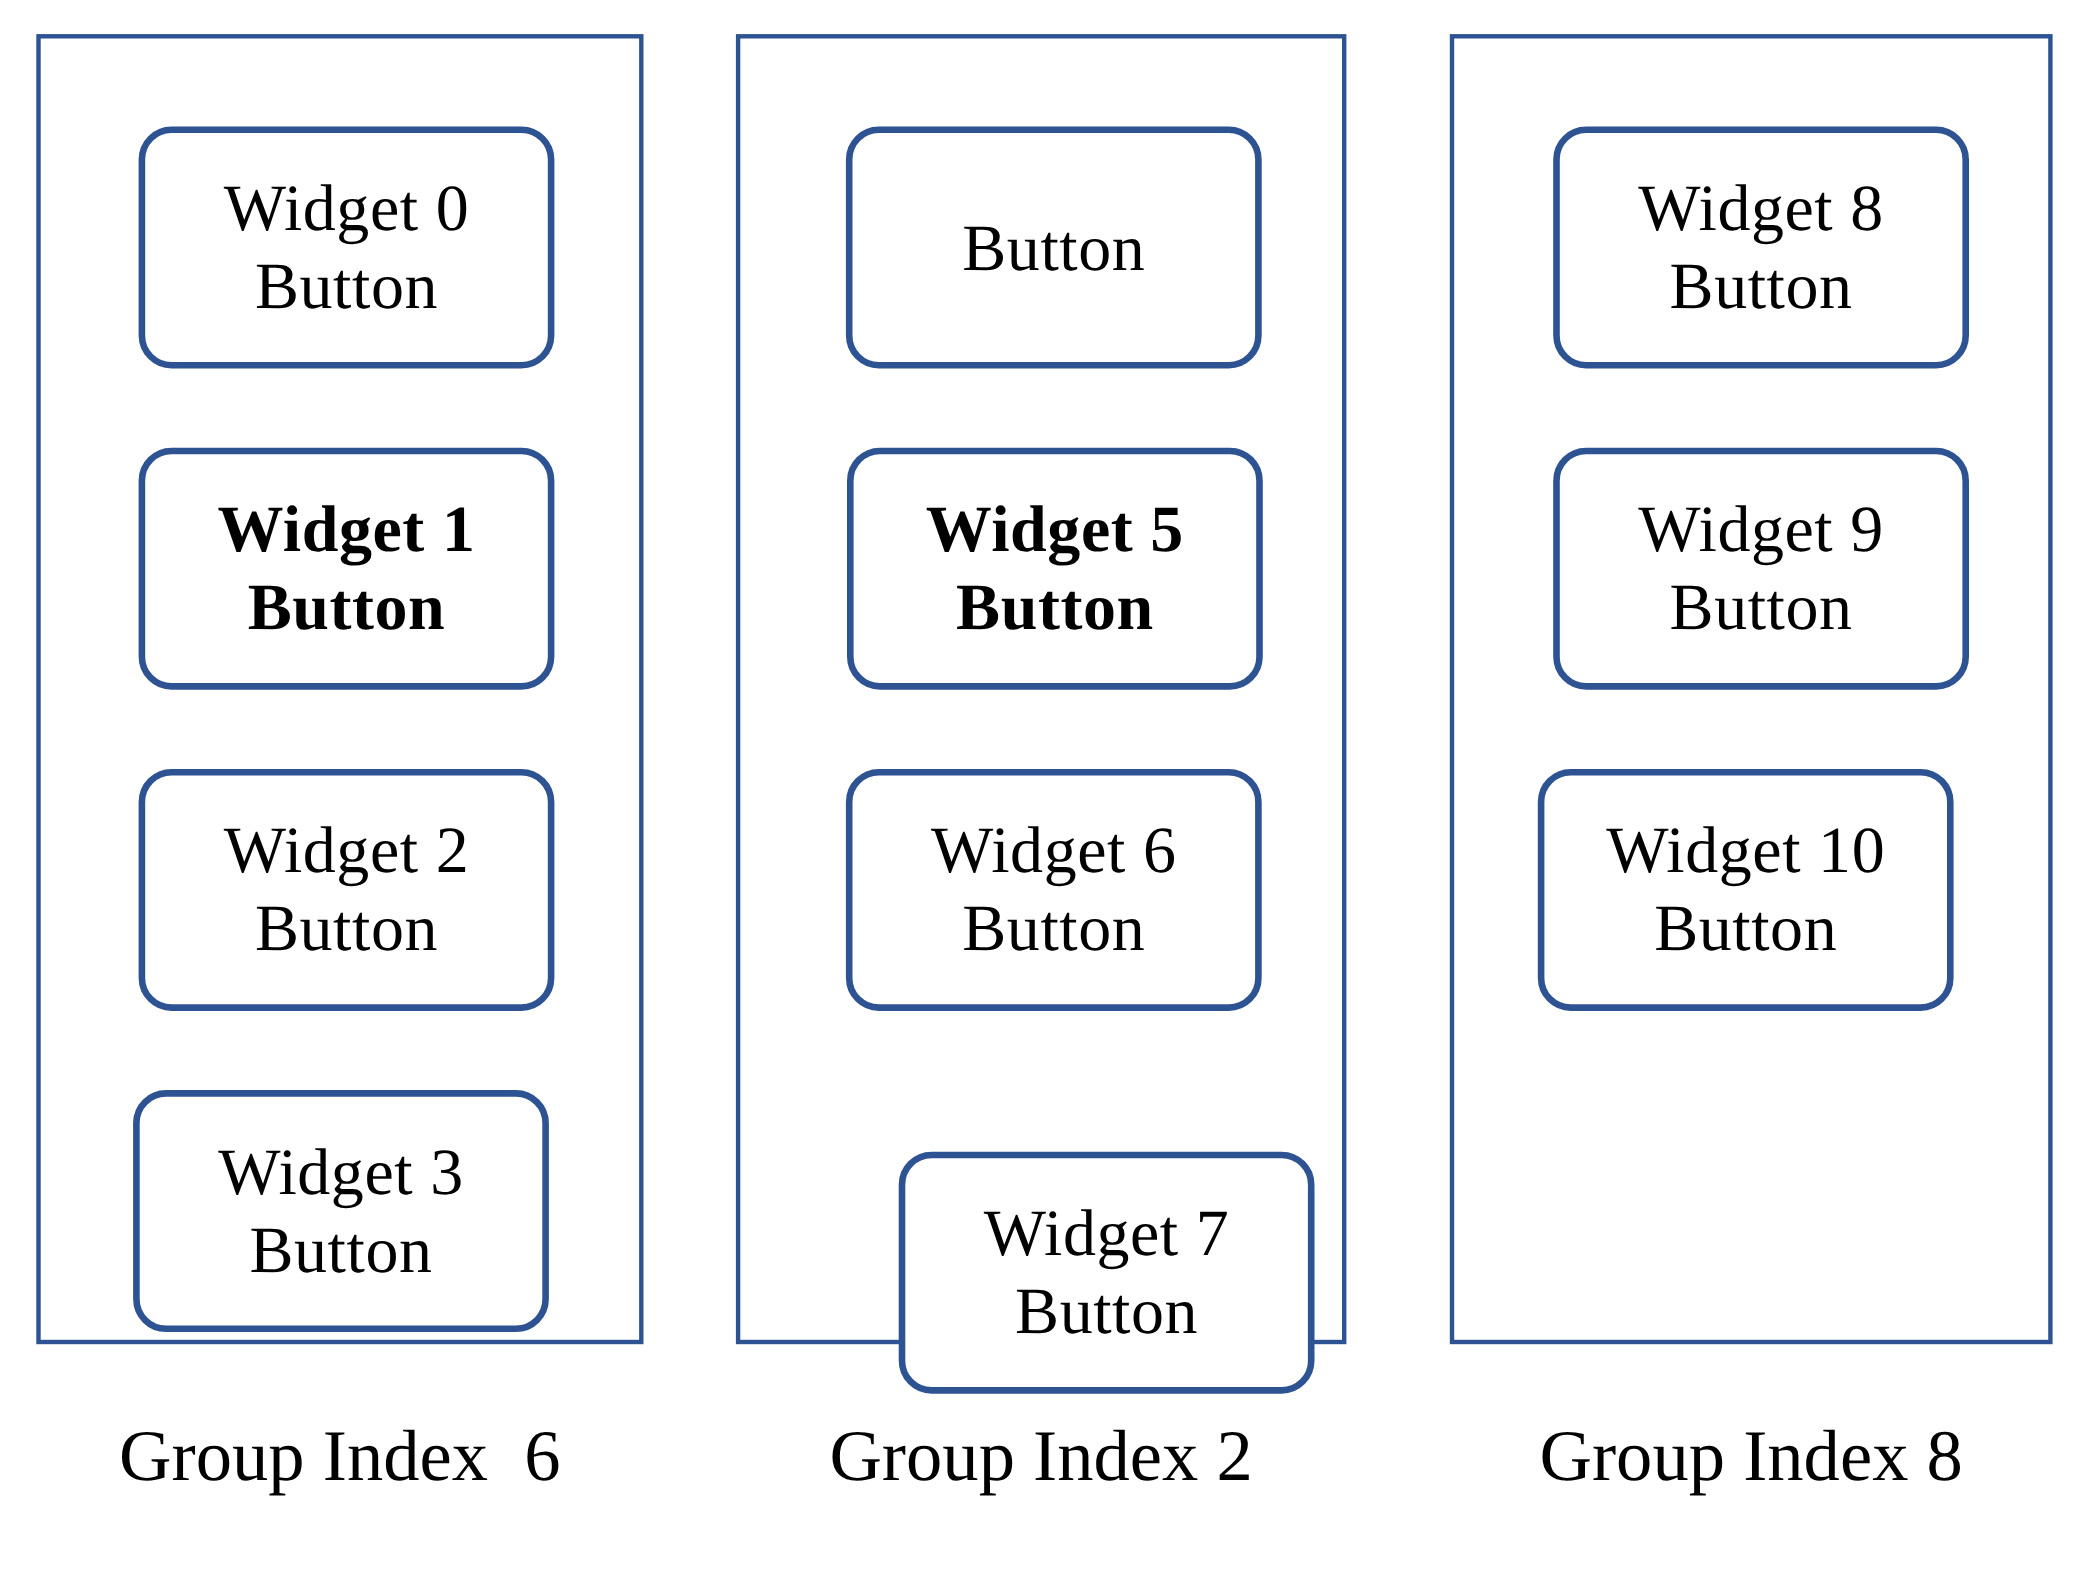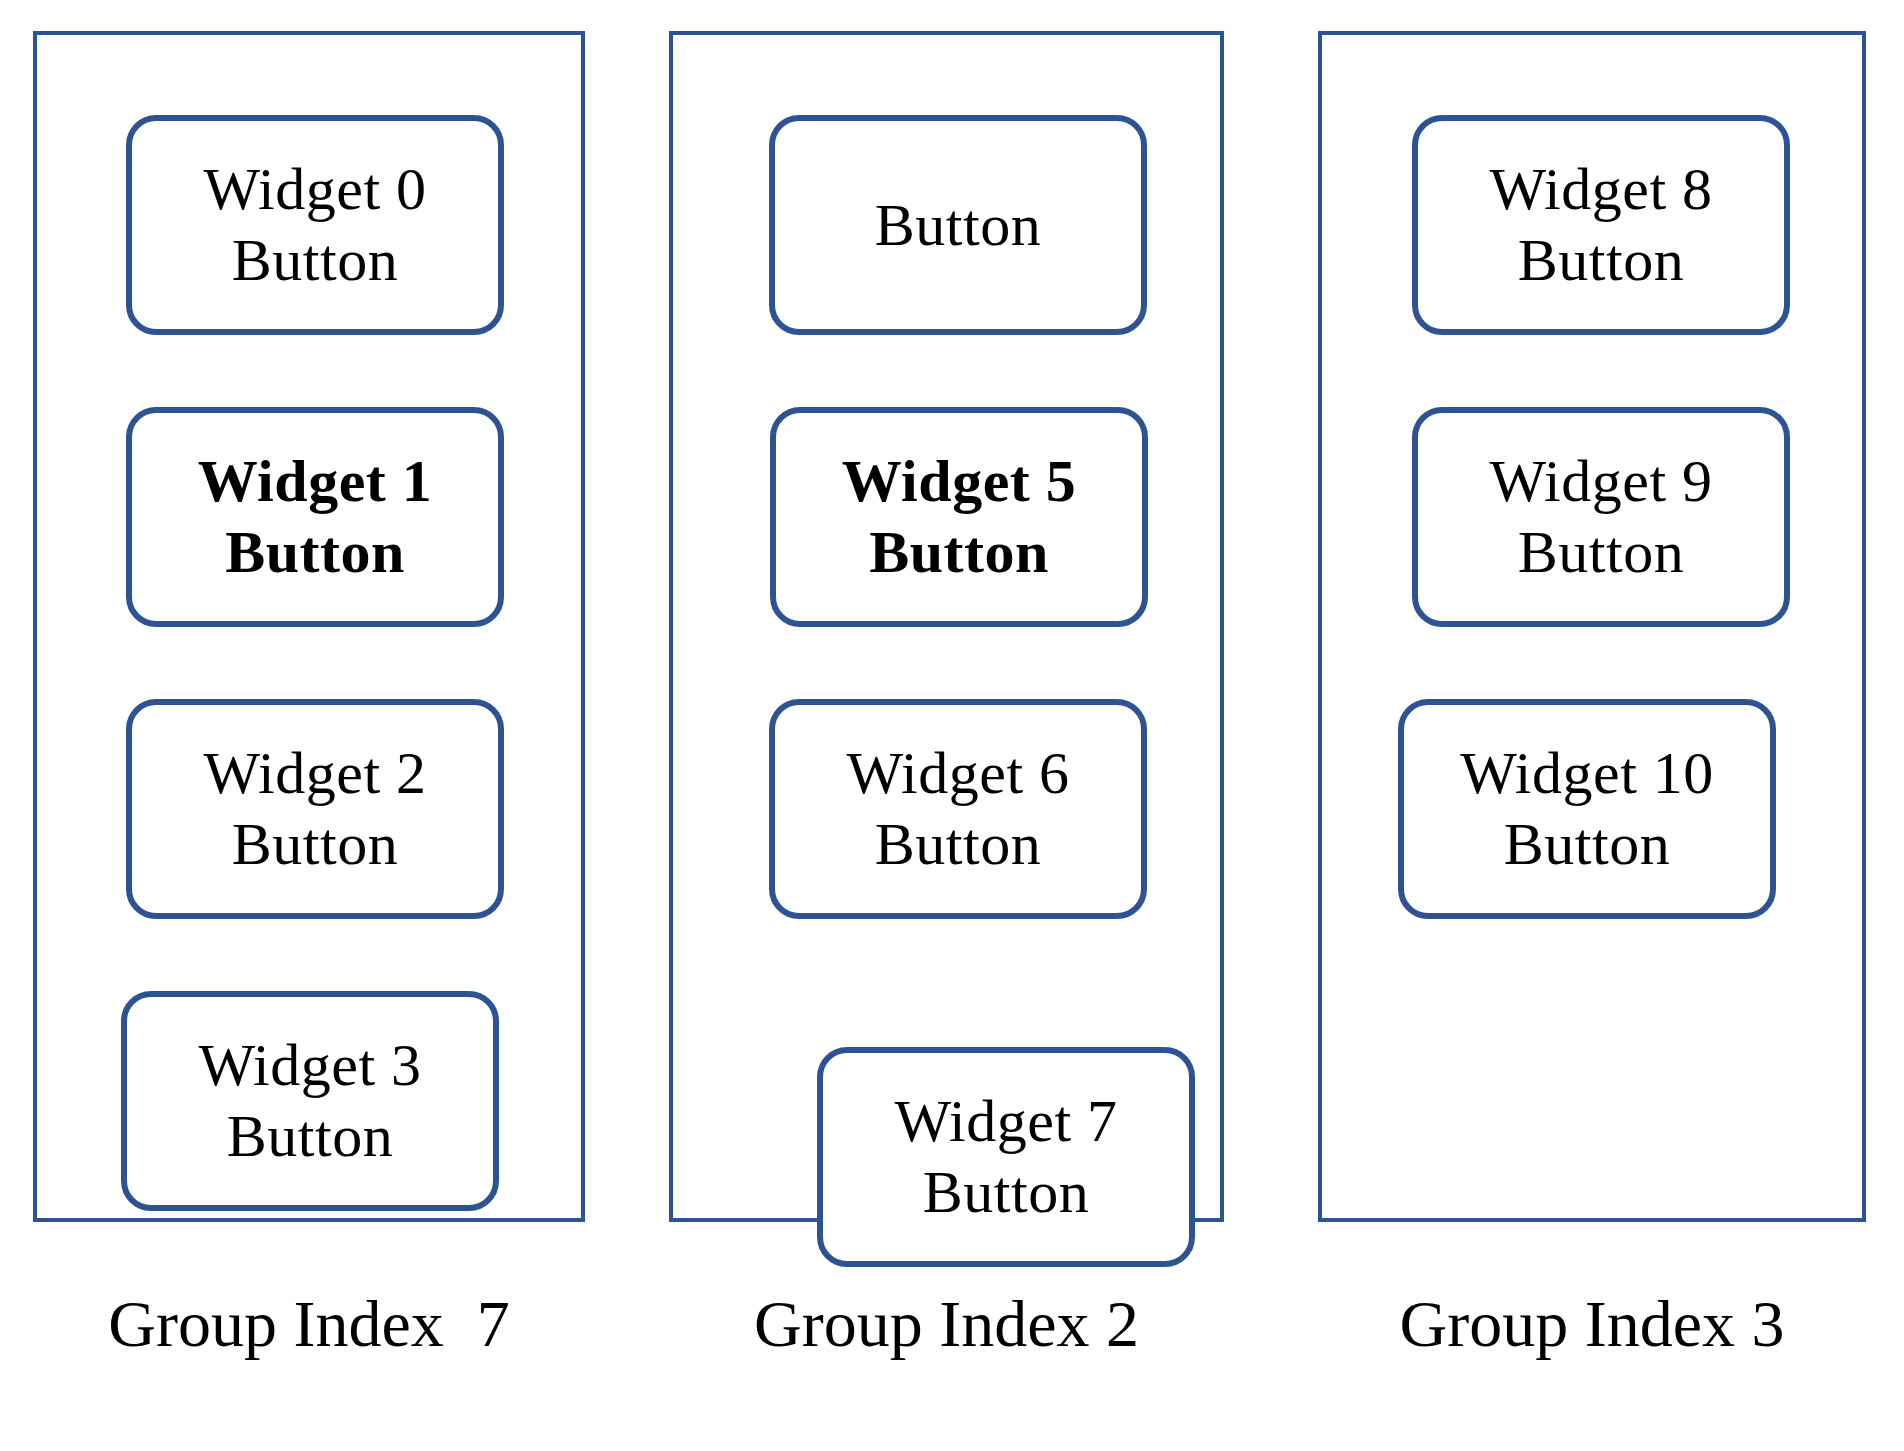--- a/index.html
+++ b/index.html
@@ -81,21 +81,21 @@
         </div>
         <div class="widget-button" role="button" style="left: 89px; top: 664px; border-color: rgb(46, 83, 146);">
           <span class="wb-line">Widget 2</span>
           <span class="wb-line">Button</span>
         </div>
         <div class="widget-button" role="button" style="left: 84px; top: 956px; border-color: rgb(46, 83, 146);">
           <span class="wb-line">Widget 3</span>
           <span class="wb-line">Button</span>
         </div>
       </div>
-      <div class="group-label" style="width: 552px;">Group Index  7</div>
+      <div class="group-label" style="width: 552px;">Group Index  6</div>
     </div>
     <div class="group-column" style="left: 669px; width: 555px;">
       <div class="group-box" style="width: 555px; border-color: rgb(46, 83, 146);">
         <div class="widget-button" role="button" style="left: 96px; top: 80px; border-color: rgb(46, 83, 146);">
           <span class="wb-line">Button</span>
         </div>
         <div class="widget-button" role="button" style="left: 97px; top: 372px; border-color: rgb(46, 83, 146); font-weight: bold;">
           <span class="wb-line">Widget 5</span>
           <span class="wb-line">Button</span>
         </div>
@@ -118,15 +118,15 @@
         </div>
         <div class="widget-button" role="button" style="left: 90px; top: 372px; border-color: rgb(46, 83, 146);">
           <span class="wb-line">Widget 9</span>
           <span class="wb-line">Button</span>
         </div>
         <div class="widget-button" role="button" style="left: 76px; top: 664px; border-color: rgb(46, 83, 146);">
           <span class="wb-line">Widget 10</span>
           <span class="wb-line">Button</span>
         </div>
       </div>
-      <div class="group-label" style="width: 548px;">Group Index 3</div>
+      <div class="group-label" style="width: 548px;">Group Index 8</div>
     </div>
   </div>
 
 </body></html>

